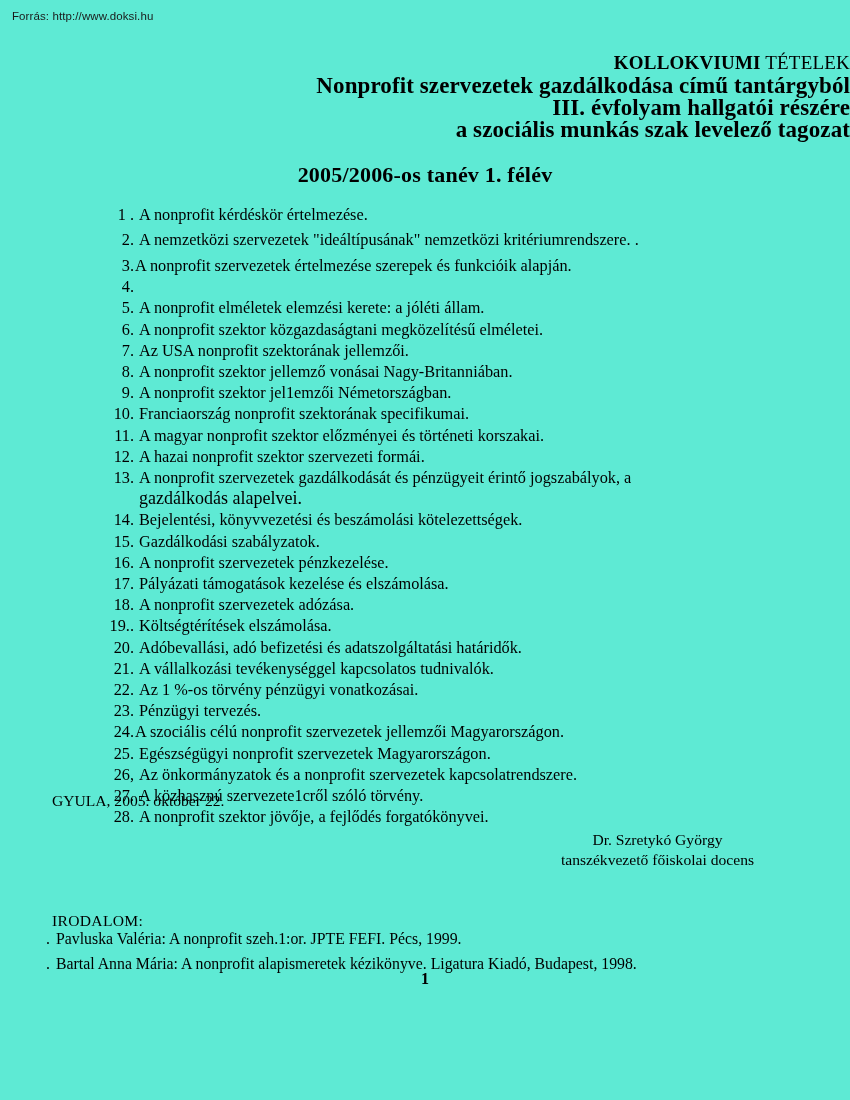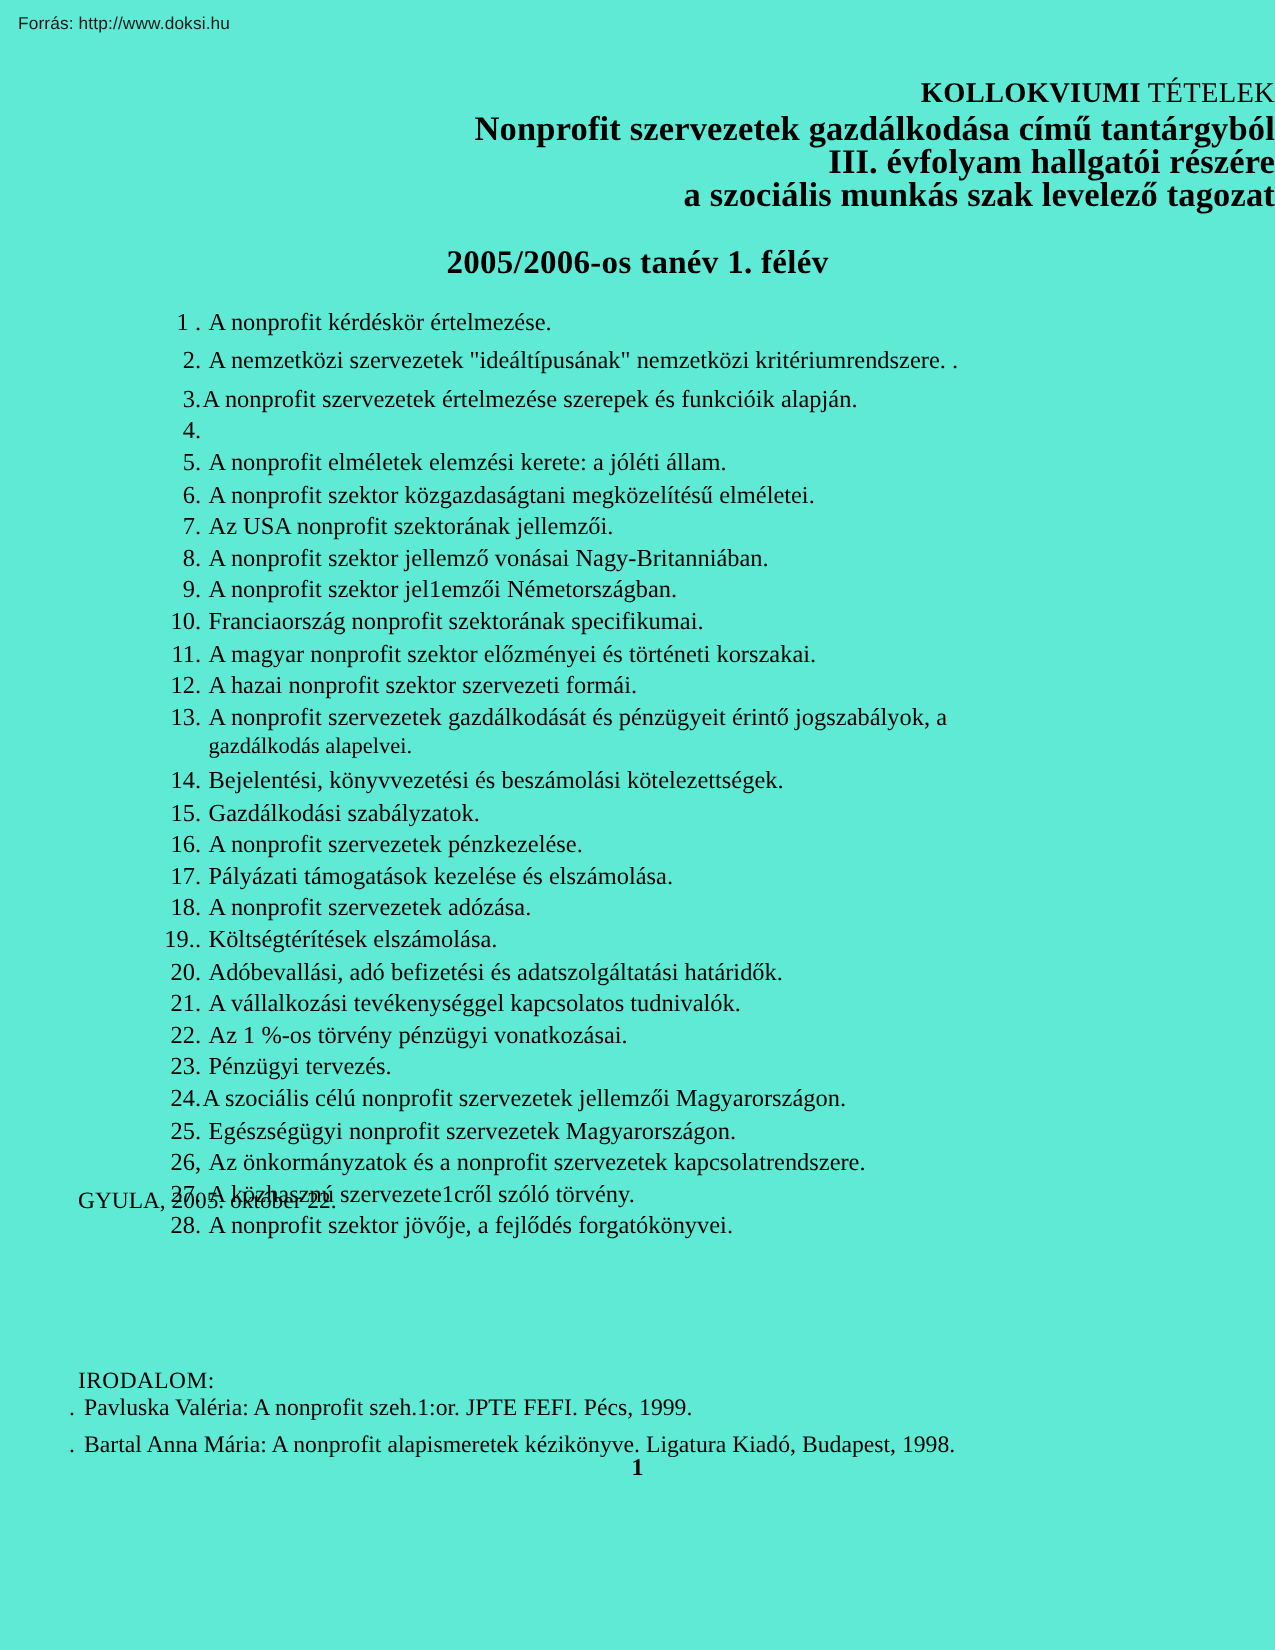--- a/index.html
+++ b/index.html
@@ -107,21 +107,21 @@
   .topic-text {
     flex: 0 1 auto;
     padding-left: 5px;
   }
   
   .topic-row.tight .topic-text {
     padding-left: 1px;
   }
 
   .topic-cont {
-    font-size: 15px;
+    font-size: 18px;
     line-height: 21.2px;
     padding-left: 139px;
   }
 
   
   .place-date {
     position: absolute;
     left: 52px;
     top: 792px;
     font-size: 15.6px;
@@ -312,20 +312,24 @@
         <span class="topic-text">A közhasznú szervezete1cről szóló törvény.</span>
       </div>
       <div class="topic-row">
         <span class="topic-num">28.</span>
         <span class="topic-text">A nonprofit szektor jövője, a fejlődés forgatókönyvei.</span>
       </div>
     </div>
 
   <div class="place-date">GYULA, 2005. október 22.</div>
 
+  <div class="signature">
+    <div>Dr. Szretykó György</div>
+    <div>tanszékvezető főiskolai docens</div>
+  </div>
 
   <div class="biblio-heading">IRODALOM:</div>
 
   <div class="biblio-list">
       <div class="biblio-item">
         <span class="biblio-bullet">.</span>
         <span class="biblio-text">Pavluska Valéria: A nonprofit szeh.1:or. JPTE FEFI. Pécs, 1999.</span>
       </div>
       <div class="biblio-item">
         <span class="biblio-bullet">.</span>

